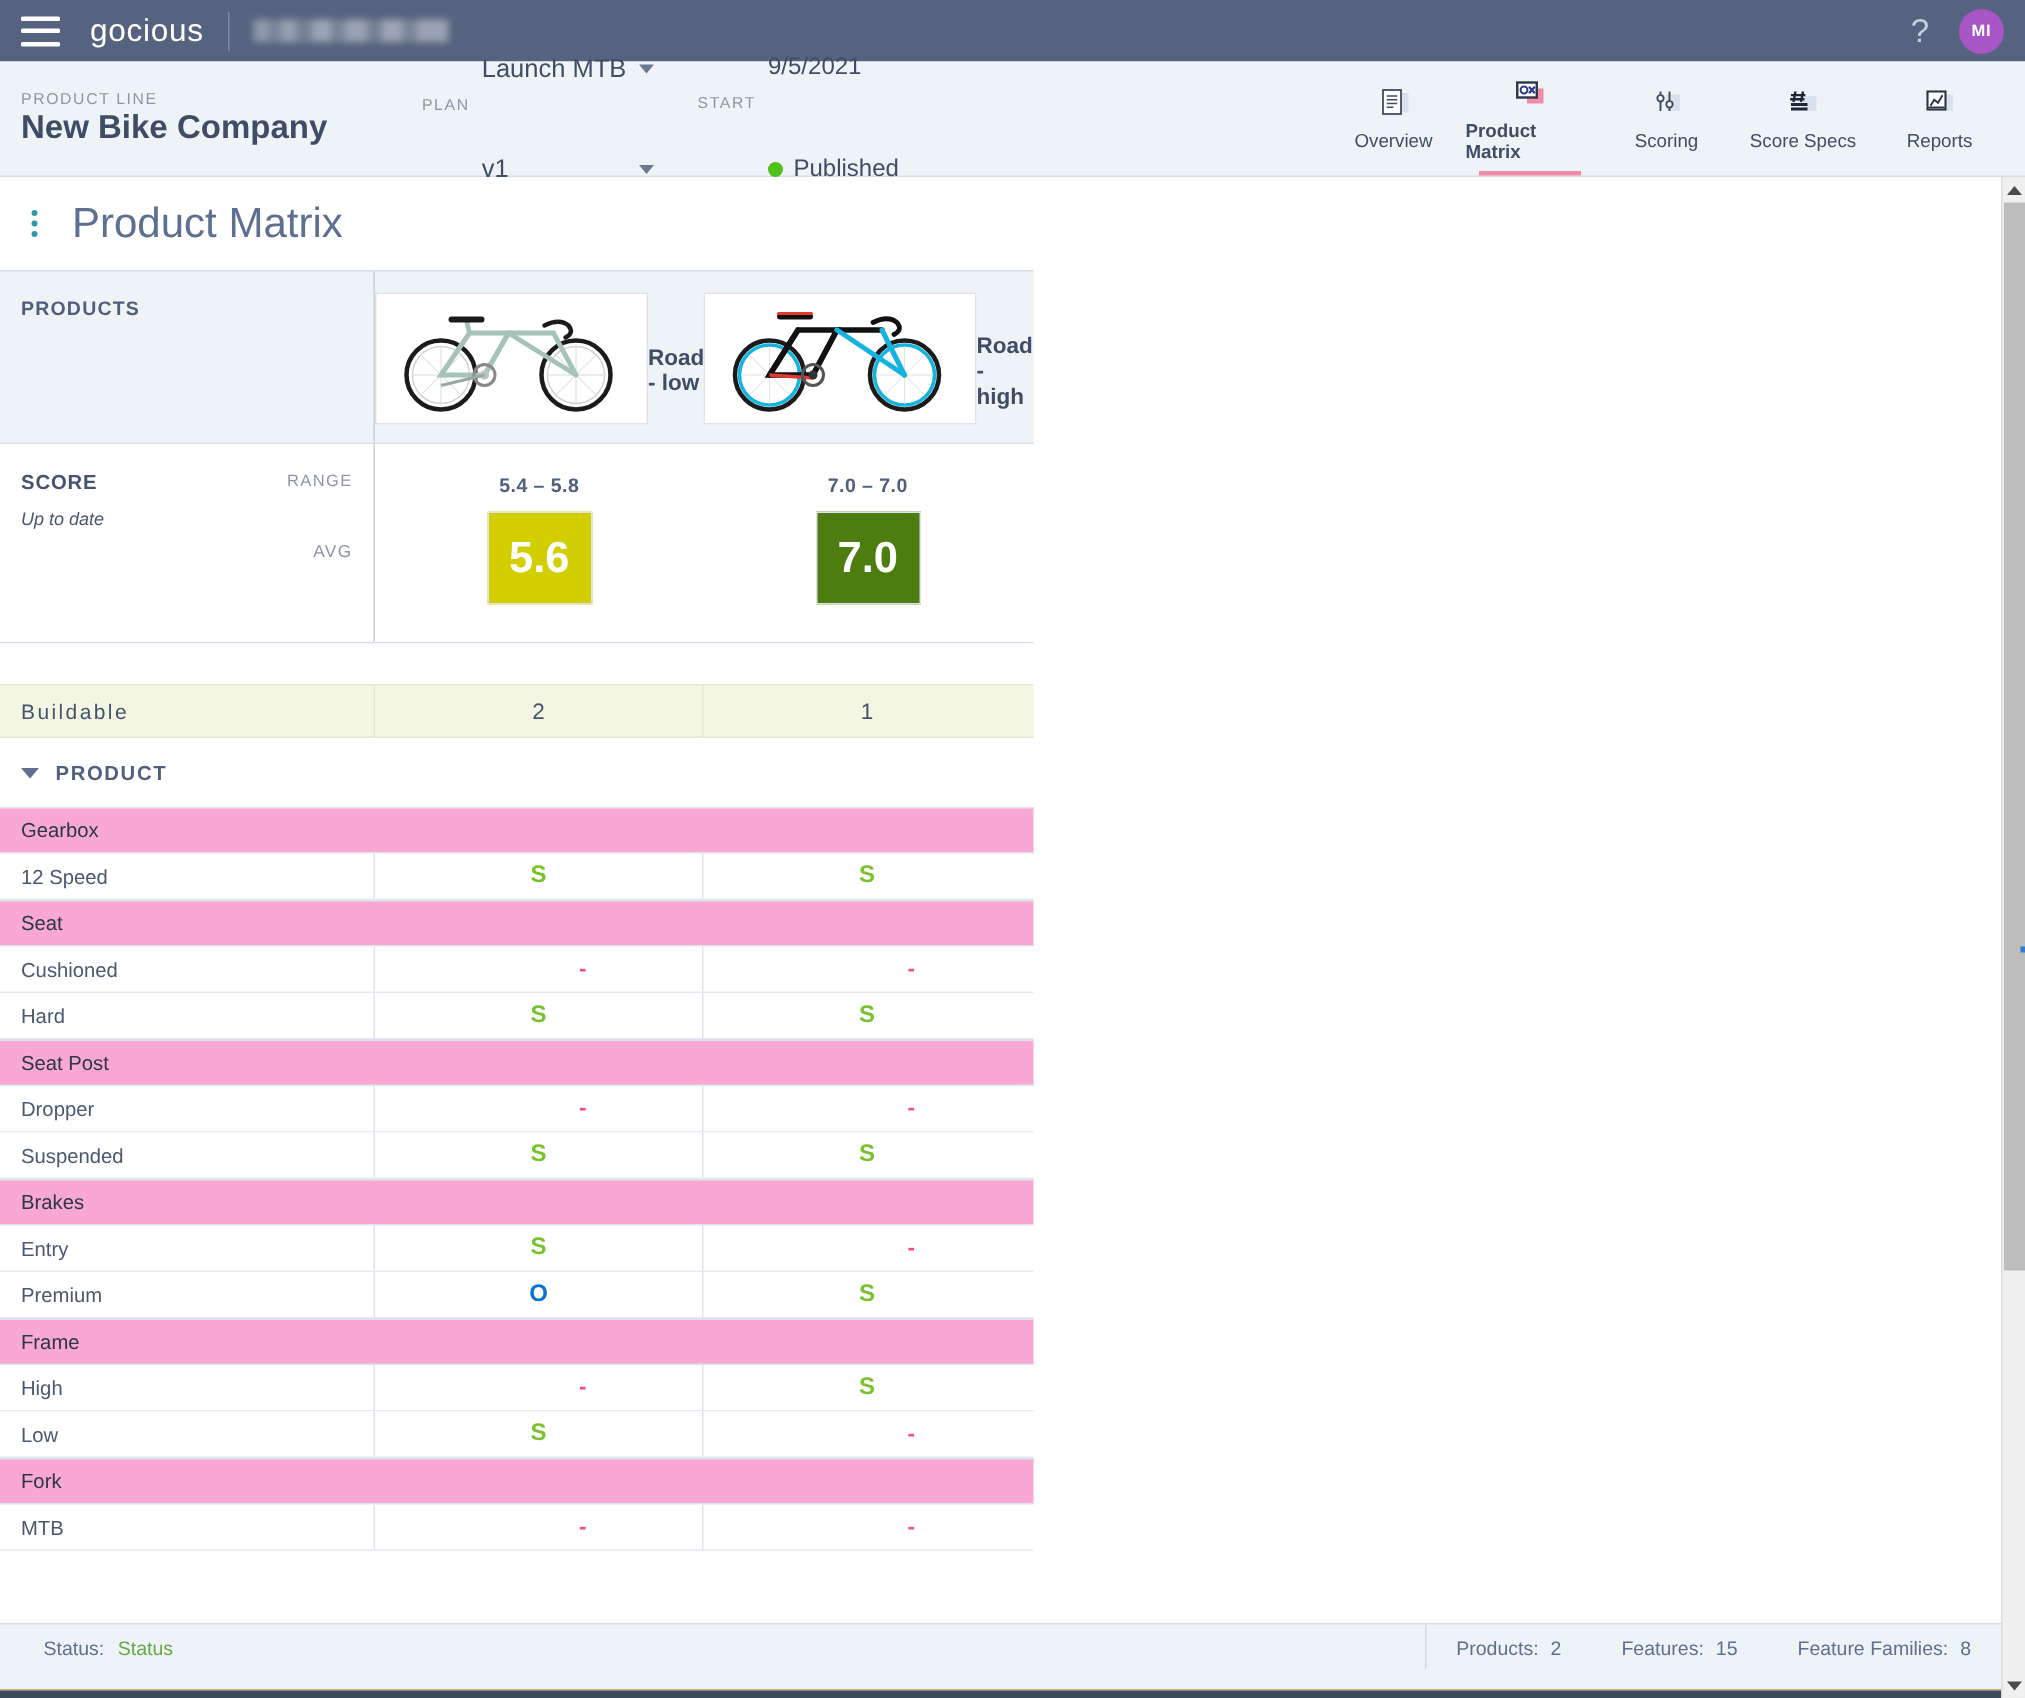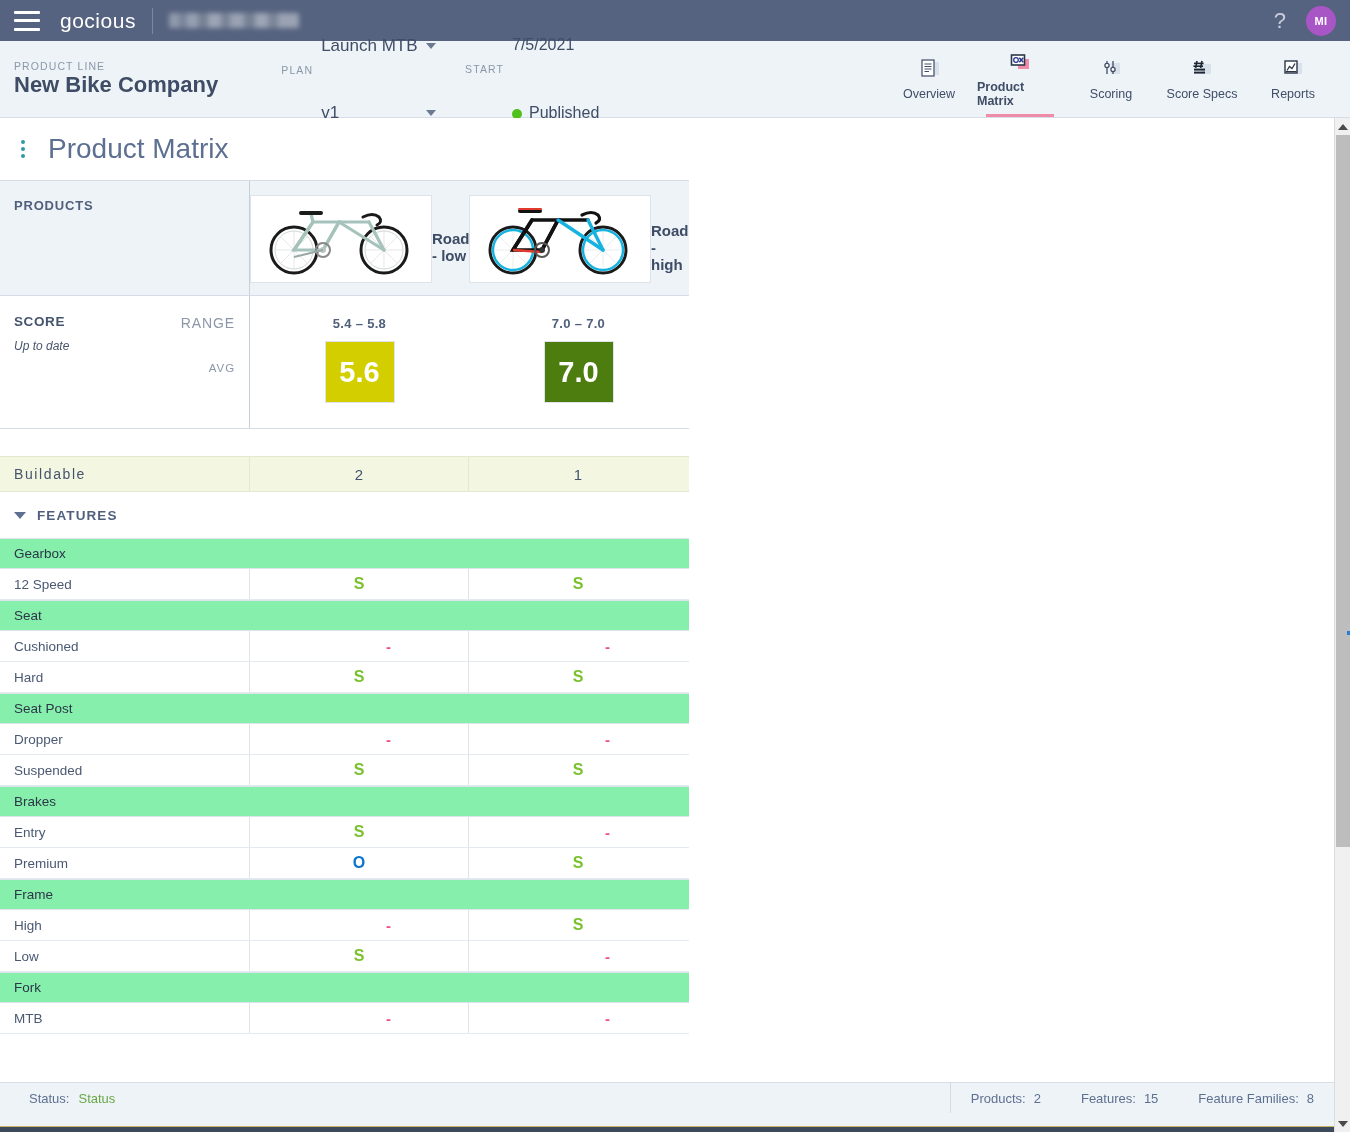--- a/index.html
+++ b/index.html
@@ -87,21 +87,21 @@
   .pcard { width:219px; display:flex; flex-direction:row; align-items:center;
      padding:14px 0 12px; }
   .pthumb { width:196px; height:88px; background:#fff; border:1px solid #dde3ea;
      display:flex; align-items:center; justify-content:center; }
   .pname { margin-top:16px; font-size:15px; font-weight:700; color:#3e4c66; }
 
   #score-row { display:flex; border-bottom:1px solid #d6dde6; height:133px; }
   #score-left { width:249px; position:relative; padding:18px 0 0 14px; }
   #score-left .st { font-size:13.5px; font-weight:700; letter-spacing:.6px; color:#45546e; }
   #score-left .su { font-size:12px; font-style:italic; color:#49566d; margin-top:10px;}
-  #score-left .rg { position:absolute; right:14px; top:19px; font-size:14px;
+  #score-left .rg { position:absolute; right:14px; top:19px; font-size:11px;
      letter-spacing:.9px; color:#8b97a8; }
   #score-left .av { position:absolute; right:14px; top:66px; font-size:11.5px;
      letter-spacing:.9px; color:#8b97a8; }
   #score-cells { flex:1; display:flex; border-left:1px solid #c6d0db; }
   .scell { width:219px; display:flex; flex-direction:column; align-items:center; padding-top:20px; }
   .srange { font-size:13px; font-weight:700; color:#50607c; letter-spacing:.3px;text-align:right; }
   .sbox { width:70px; height:62px; margin-top:10px; border:1px solid #dfe4e9;
      display:flex; align-items:center; justify-content:center;
      color:#fff; font-size:29px; font-weight:700; }
 
@@ -113,21 +113,21 @@
      font-size:14px; letter-spacing:1.6px; color:#45546e; }
   #buildable-row .bc { width:219px; display:flex; align-items:center; justify-content:center;
      font-size:15px; color:#45546e; border-left:1px solid #e2e9cd; }
 
   #features-head { height:46px; display:flex; align-items:center; gap:11px;
      padding-left:14px; }
   .caret { width:0;height:0;border-left:6px solid transparent;border-right:6px solid transparent;
      border-top:7px solid #5d7091; cursor:pointer; }
   #features-head .fh { font-size:13.5px; font-weight:700; letter-spacing:1.1px; color:#50607c; }
 
-  .famrow { height:31px; display:flex; background:#86efac;
+  .famrow { height:31px; display:flex; background:#f9a8d4;
       border-top:1px solid #dce4ec; border-bottom:1px solid #dce4ec; }
   .famrow .fn { width:689px; padding-left:14px; display:flex; align-items:center;
       font-size:13.5px; color:#2b3647; }
   .featrow { height:31px; display:flex; background:#fff; border-bottom:1px solid #e4eaf0; }
   .featrow .fn { width:249px; padding-left:14px; display:flex; align-items:center;
       font-size:13.5px; color:#4a5872; }
   .featrow .fc { width:219px; border-left:1px solid #dde4ec; position:relative; }
   .mark-s { position:absolute; left:50%; top:50%; transform:translate(-50%,-50%);
       color:#7ac12e; font-weight:700; font-size:16px; }
   .mark-o { position:absolute; left:50%; top:50%; transform:translate(-50%,-50%);
@@ -192,21 +192,21 @@
     <span class="gl">PLAN</span>
     <span class="gv">Launch MTB</span>
     <span class="chev"></span>
     <span class="gl">VERSION</span>
     <span class="gv">v1</span>
     <span class="chev"></span>
   </div>
 
   <div id="meta-group">
     <span class="gl">START</span>
-    <span class="mv">7/5/2021</span>
+    <span class="mv">9/5/2021</span>
     <span class="gl">STATUS</span>
     <span class="mv">
       <span class="green-dot"></span><span>Published</span>
     </span>
   </div>
 
   <div id="nav">
     <div class="navitem">
       <span class="nicon">
         <svg width="26" height="24" viewBox="0 0 26 24">
@@ -409,21 +409,21 @@
       <div id="spacer-row"></div>
 
       <div id="buildable-row">
         <div class="bl">Buildable</div>
         <div class="bc">2</div>
         <div class="bc">1</div>
       </div>
 
       <div id="features-head">
         <span class="caret"></span>
-        <span class="fh">FEATURES</span>
+        <span class="fh">PRODUCT</span>
       </div>
 
       <div id="features-body">
           <div class="famrow">
             <div class="fn">Gearbox</div>
           </div>
           <div class="featrow">
             <div class="fn">12 Speed</div>
             <div class="fc">
               <span class="mark-s">S</span>

